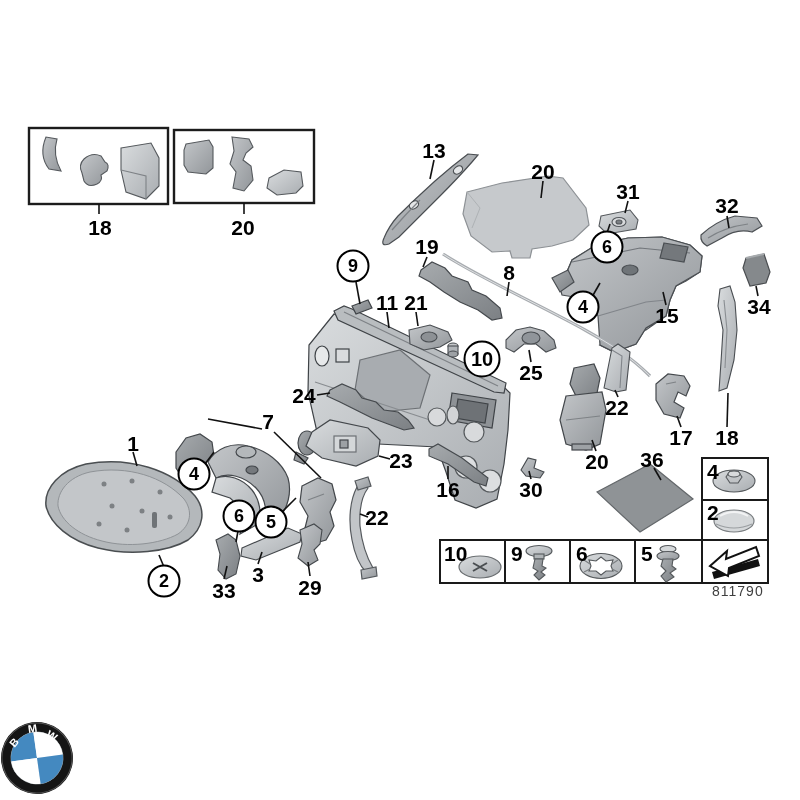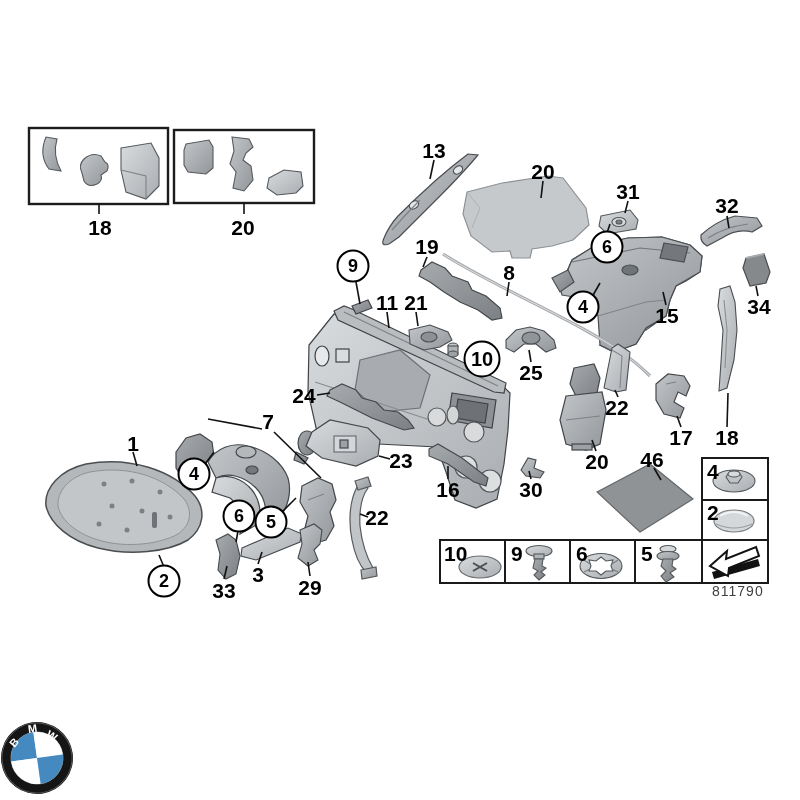--- a/index.html
+++ b/index.html
@@ -336,21 +336,21 @@
 <div class="callout" style="left:416px;top:302px">21</div>
 <div class="callout" style="left:531px;top:372px">25</div>
 <div class="callout" style="left:617px;top:407px">22</div>
 <div class="callout" style="left:681px;top:437px">17</div>
 <div class="callout" style="left:727px;top:437px">18</div>
 <div class="callout" style="left:304px;top:395px">24</div>
 <div class="callout" style="left:133px;top:443px">1</div>
 <div class="callout" style="left:268px;top:421px">7</div>
 <div class="callout" style="left:401px;top:460px">23</div>
 <div class="callout" style="left:597px;top:461px">20</div>
-<div class="callout" style="left:652px;top:459px">46</div>
+<div class="callout" style="left:652px;top:459px">36</div>
 <div class="callout" style="left:448px;top:489px">16</div>
 <div class="callout" style="left:377px;top:517px">22</div>
 <div class="callout" style="left:531px;top:489px">30</div>
 <div class="callout" style="left:224px;top:590px">33</div>
 <div class="callout" style="left:258px;top:574px">3</div>
 <div class="callout" style="left:310px;top:587px">29</div>
 
 <div class="circled" style="left:353px;top:266px">9</div>
 <div class="circled" style="left:607px;top:247px">6</div>
 <div class="circled" style="left:583px;top:307px">4</div>

